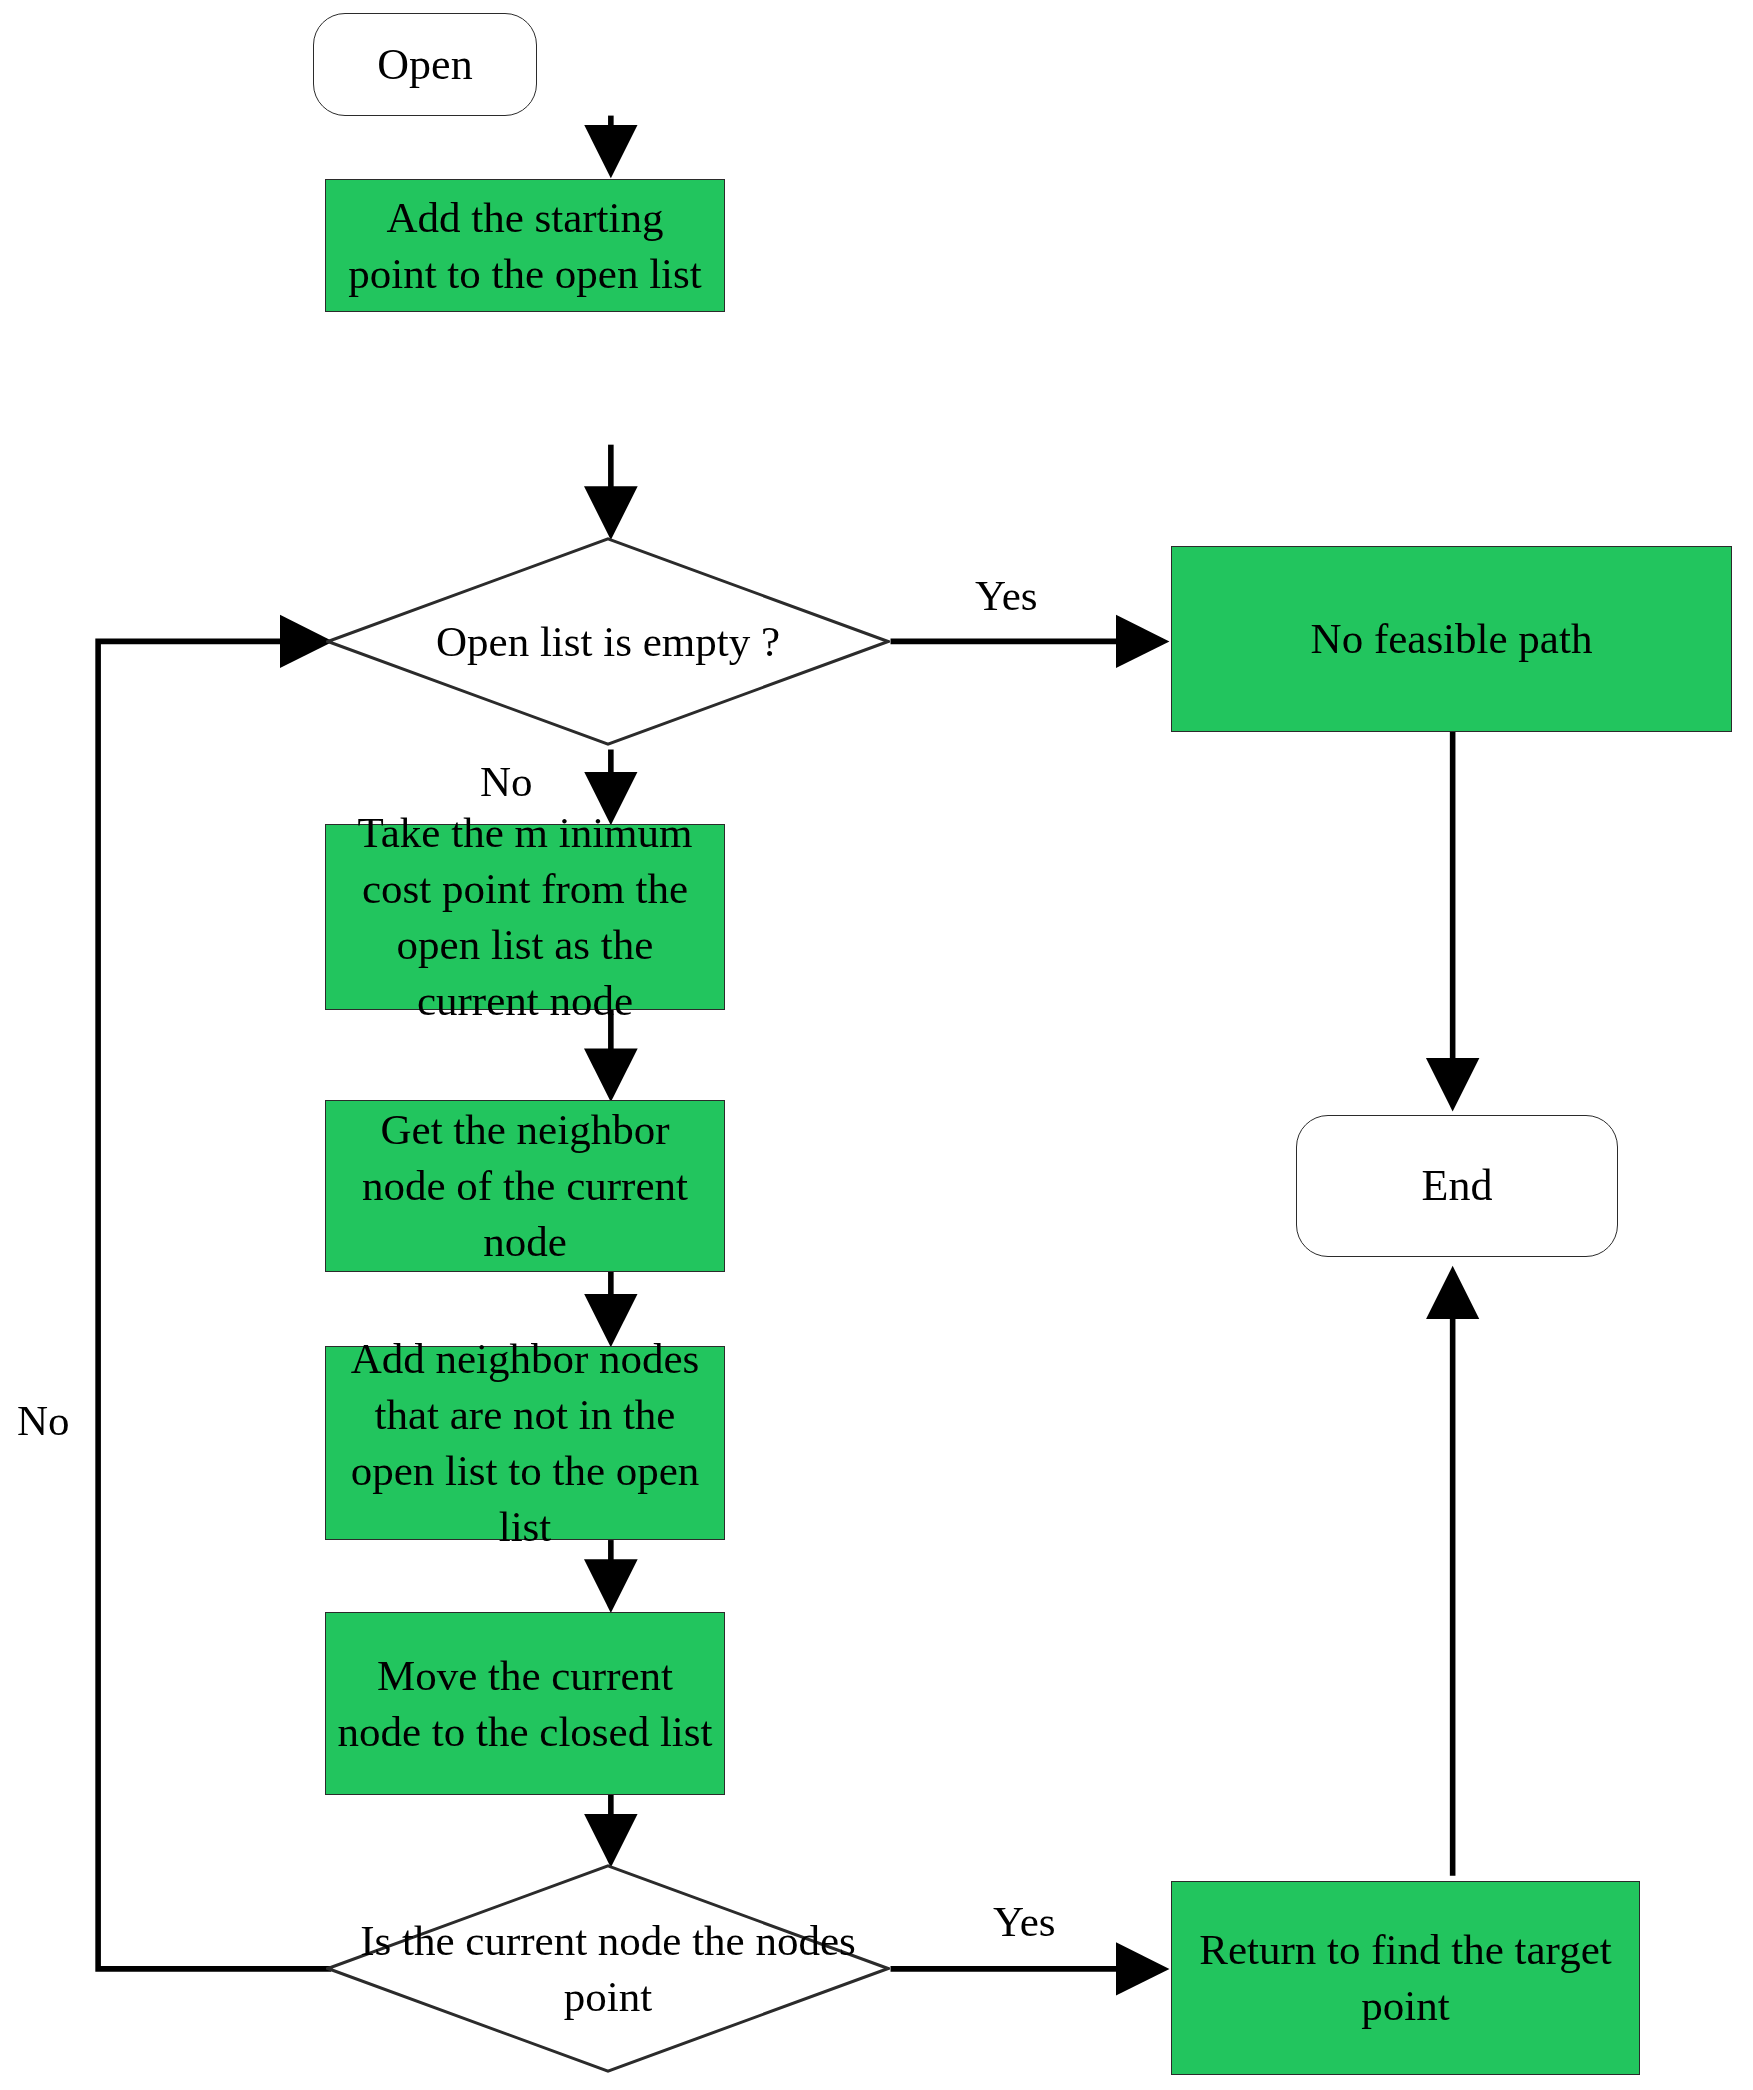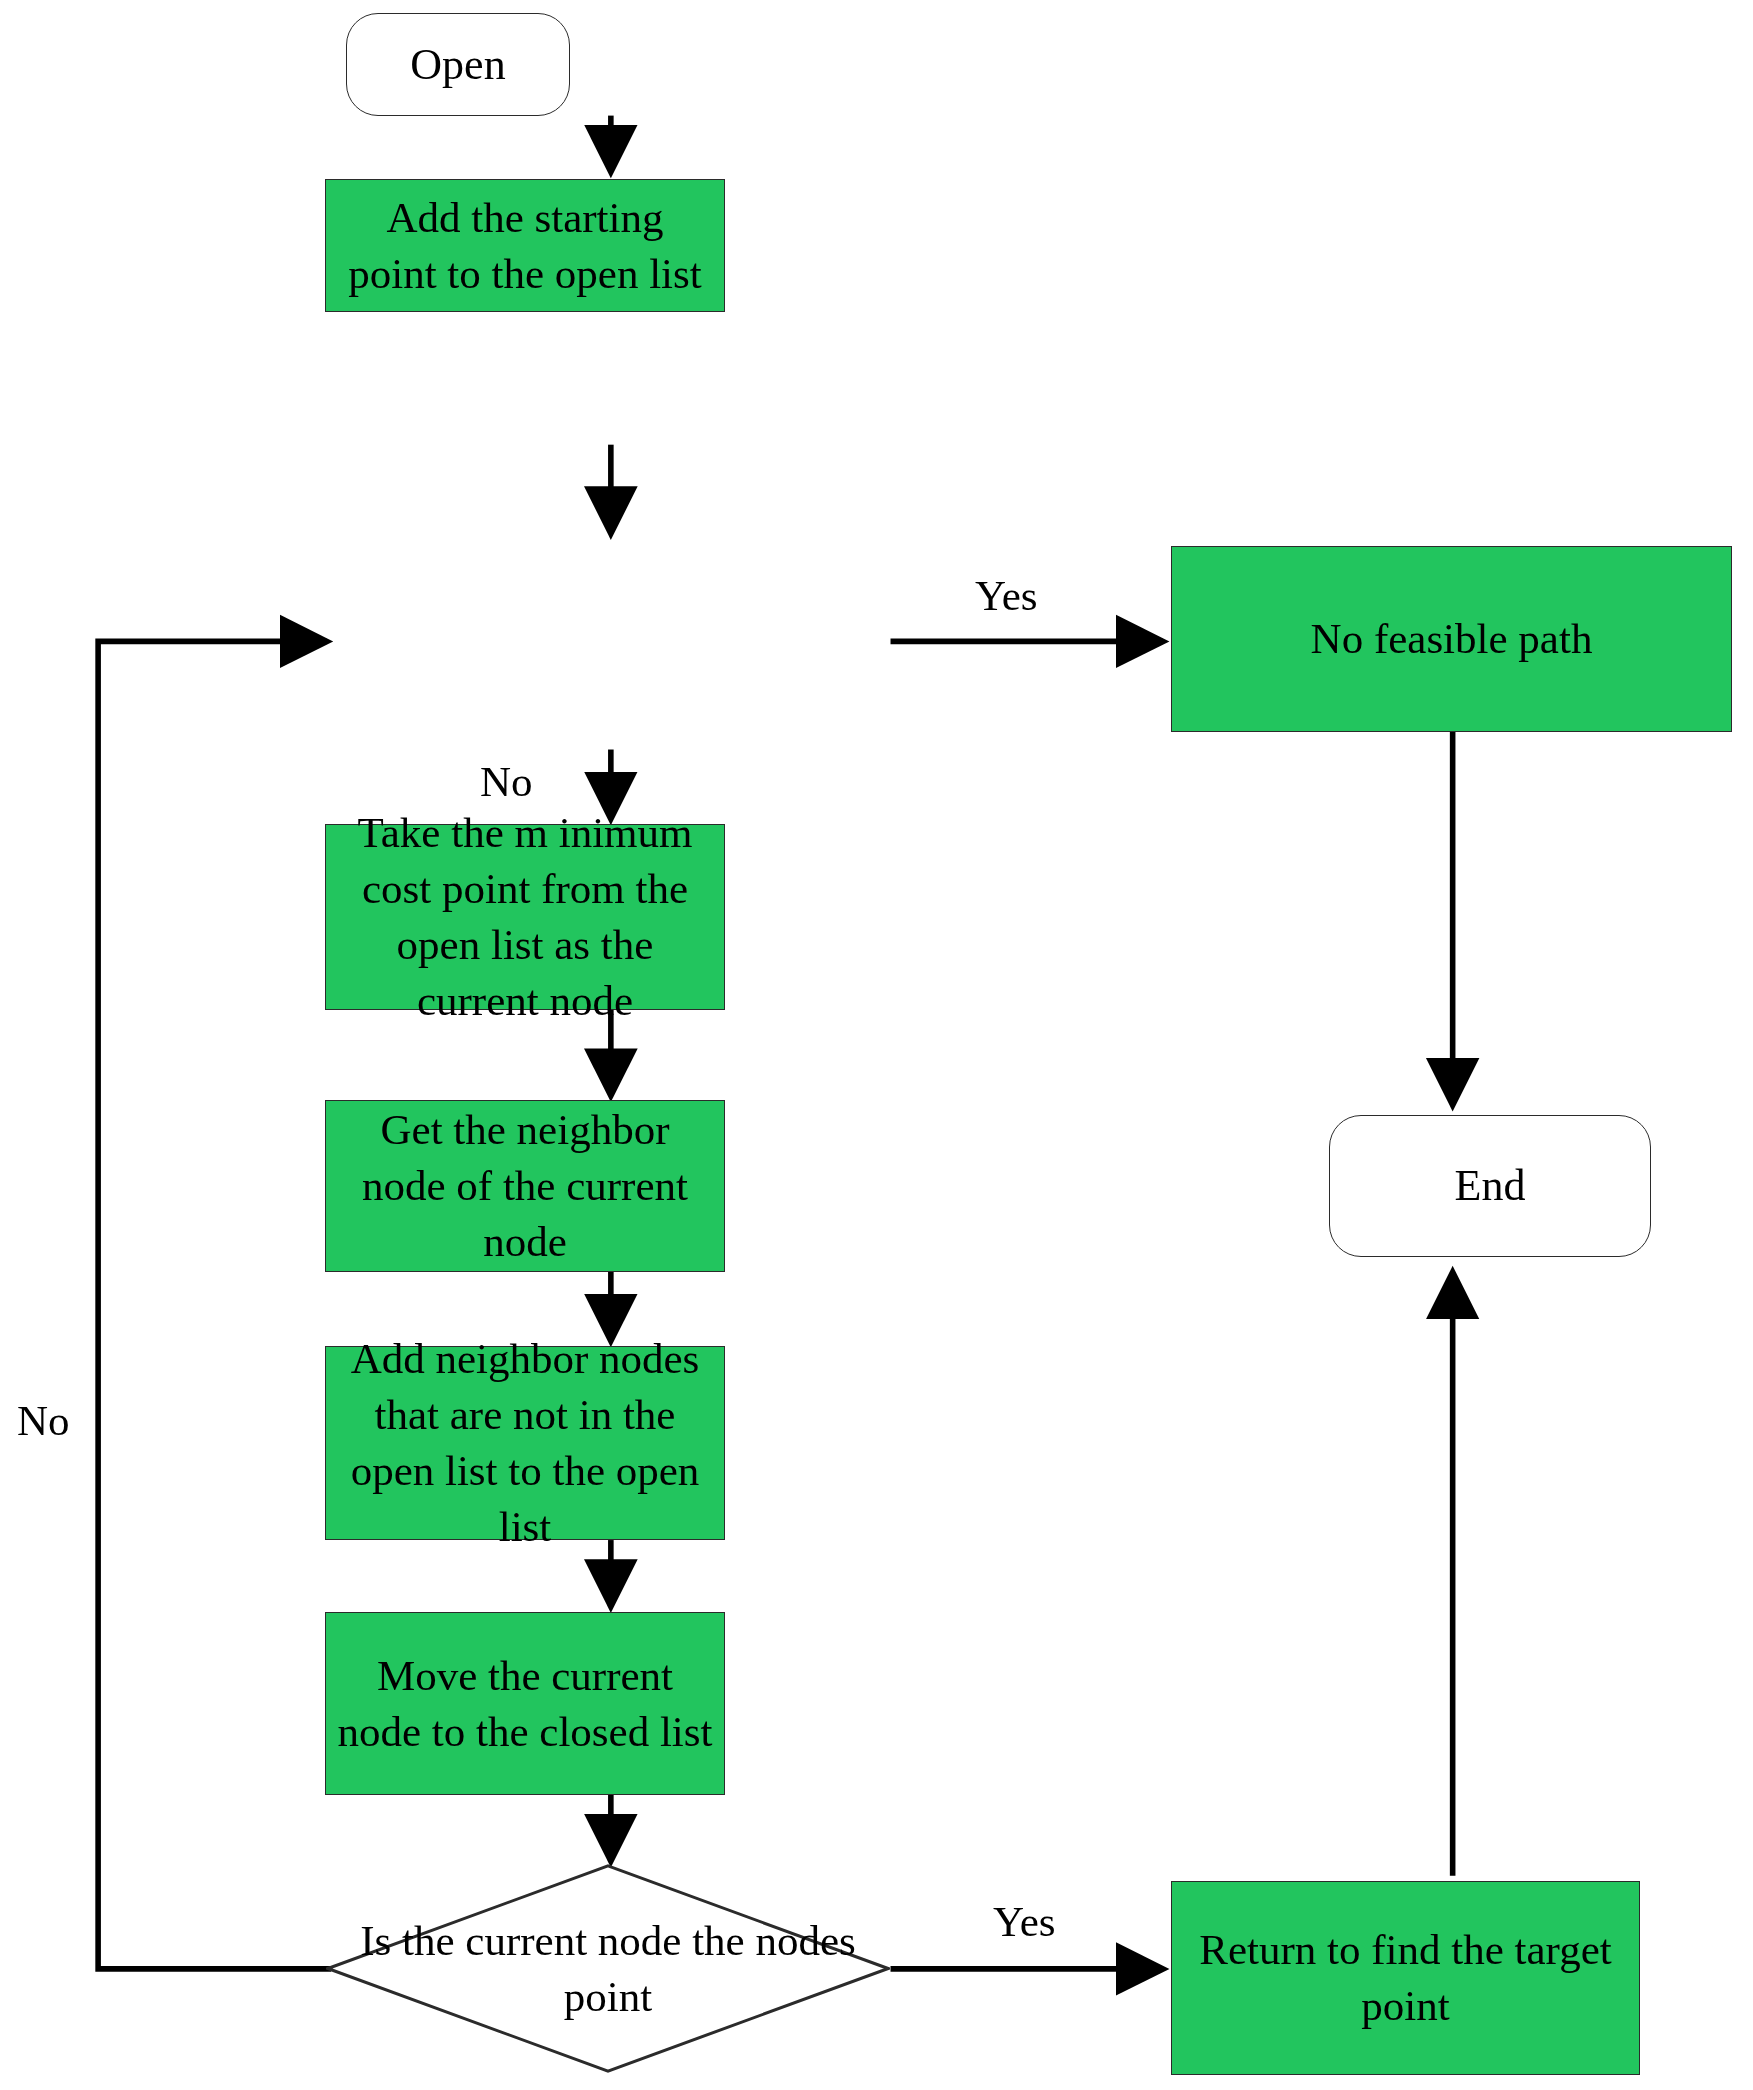--- a/index.html
+++ b/index.html
@@ -37,21 +37,20 @@
     line-height: 1.30;
   }
   .proc {
     border: 1.9px solid #2b2b2b;
     background: #22c55e;
   }
   .term {
     border: 1.9px solid #2b2b2b;
     background: #ffffff;
     border-radius: 32px;
-    margin-left: 33px;
   }
   .decision {
     background: transparent;
     border: none;
   }
   .decision .dtext {
     position: relative;
     z-index: 3;
     width: 130%;
   }
@@ -121,20 +120,26 @@
   </svg>
 
   <div class="node term fs-47" style="left:313px; top:13px; width:224px; height:103px;">
     <span>Open</span>
   </div>
 
   <div class="node proc fs-46" style="left:325px; top:179px; width:400px; height:133px;">
     <span style="padding:0 13px;">Add the starting point to the open list</span>
   </div>
 
+  <div class="node decision fs-46" style="left:326px; top:537px; width:564px; height:209px;">
+    <svg viewBox="0 0 605 224" preserveAspectRatio="none">
+      <polygon points="302.5,2 603,112 302.5,222 2,112" fill="#ffffff" stroke="#2b2b2b" stroke-width="3" vector-effect="non-scaling-stroke"></polygon>
+    </svg>
+    <span class="dtext">Open list is empty ?</span>
+  </div>
 
   <div class="node proc fs-46" style="left:1171px; top:546px; width:561px; height:186px;">
     <span style="padding:0 15px;">No feasible path</span>
   </div>
 
   <div class="node proc fs-46" style="left:325px; top:824px; width:400px; height:186px;">
     <span style="padding:0 9.3px;">Take the m inimum cost point from the open list as the current node</span>
   </div>
 
   <div class="node proc fs-46" style="left:325px; top:1100px; width:400px; height:172px;">

